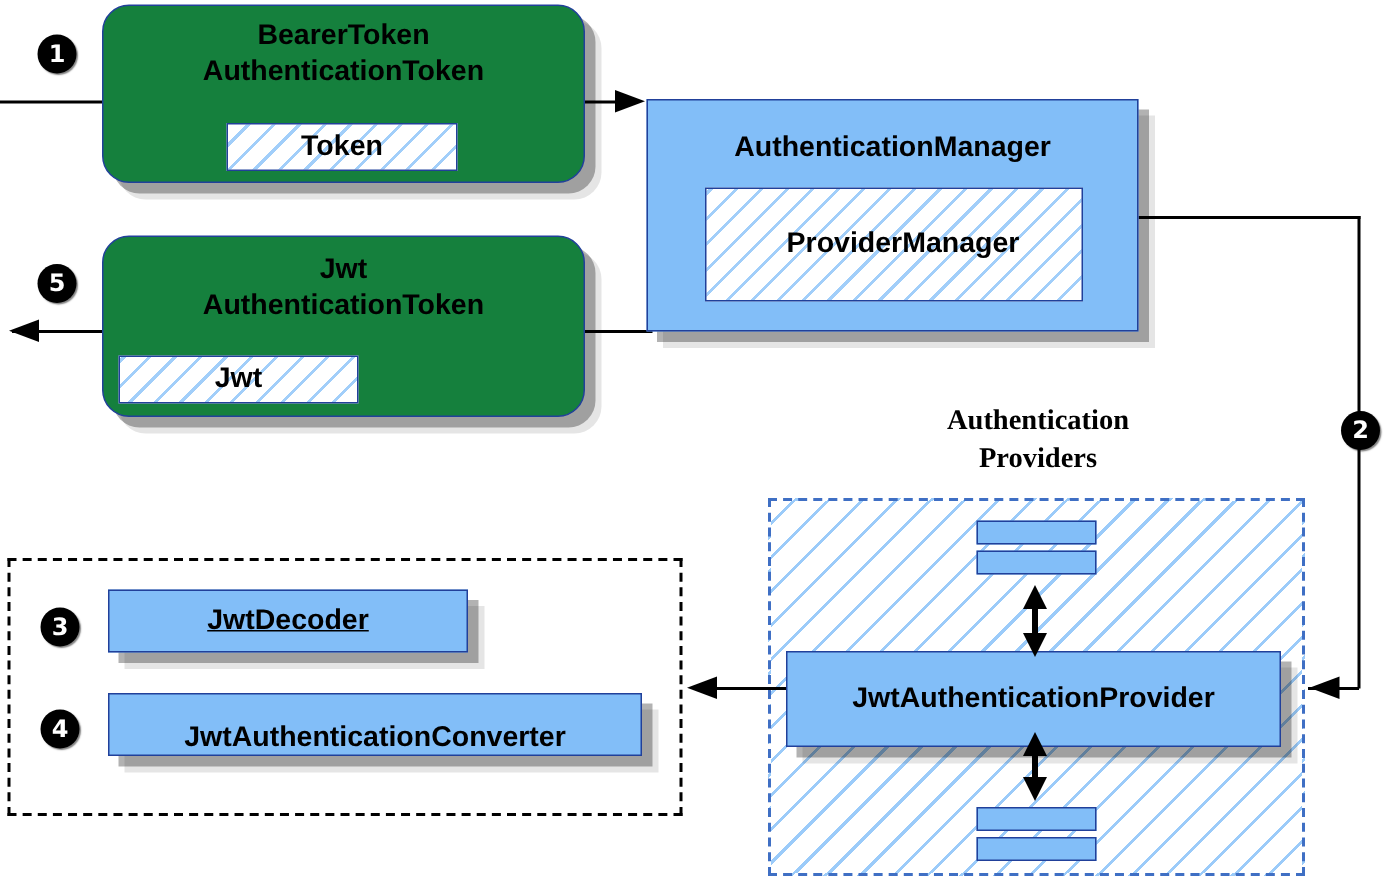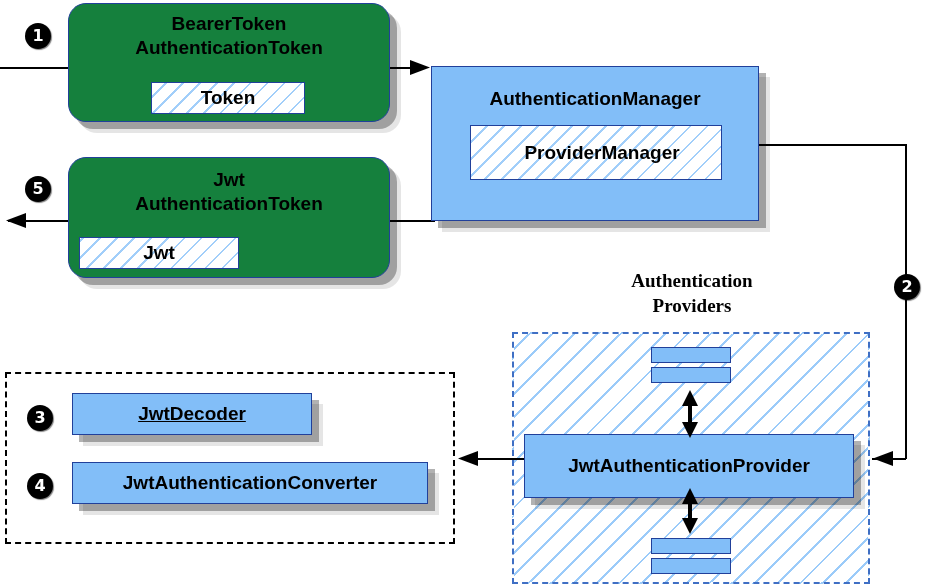--- a/index.html
+++ b/index.html
@@ -149,21 +149,21 @@
   </div>
 
   <div class="abs tokenbox" style="left:68px;top:157px;width:322px;height:121px;padding-top:10px;">
     <div class="title">Jwt
 AuthenticationToken</div>
     <div class="hatch abs" style="left:10px;top:79px;width:160px;height:32px;">Jwt</div>
   </div>
 
   <div class="abs sqbox" style="left:431px;top:66px;width:328px;height:155px;padding-top:21px;">
     <div class="title">AuthenticationManager</div>
-    <div class="hatch abs" style="left:38px;top:58px;width:252px;height:55px;padding-left:12px;">ProviderManager</div>
+    <div class="hatch abs" style="left:38px;top:58px;width:252px;height:76px;padding-left:12px;">ProviderManager</div>
   </div>
 
   <div class="abs caption" style="left:592px;top:268px;width:200px;">Authentication
 Providers</div>
 
   <div class="abs dash-blue" style="left:512px;top:332px;width:358px;height:252px;"></div>
 
   <div class="abs bar" style="left:651px;top:347px;width:80px;height:16px;"></div>
   <div class="abs bar" style="left:651px;top:367px;width:80px;height:16px;"></div>
 
@@ -173,17 +173,17 @@
   <div class="abs sqbox" style="left:524px;top:434px;width:330px;height:64px;justify-content:center;">
     <div class="title">JwtAuthenticationProvider</div>
   </div>
 
   <div class="abs dash-black" style="left:5px;top:372px;width:450px;height:172px;"></div>
 
   <div class="abs sqbox" style="left:72px;top:393px;width:240px;height:42px;justify-content:center;text-decoration:underline;">
     <div class="title">JwtDecoder</div>
   </div>
 
-  <div class="abs sqbox" style="left:72px;top:462px;width:356px;height:42px;justify-content:center;">
+  <div class="abs sqbox" style="left:72px;top:462px;width:356px;height:42px;justify-content:flex-end;">
     <div class="title">JwtAuthenticationConverter</div>
   </div>
 
 </div>
 
 </body></html>

